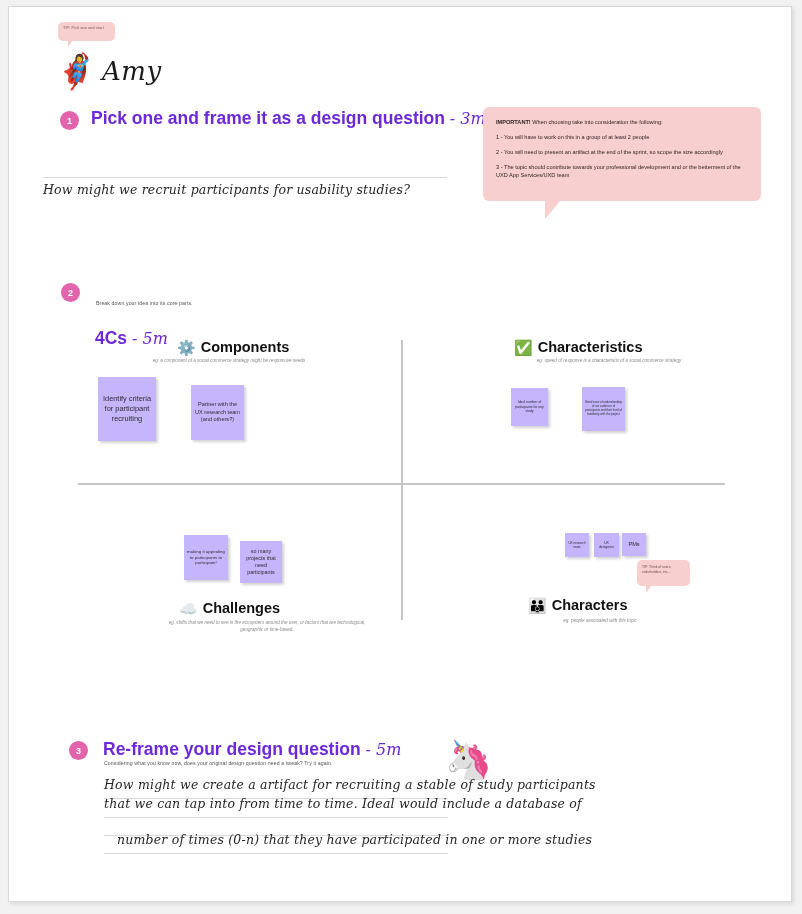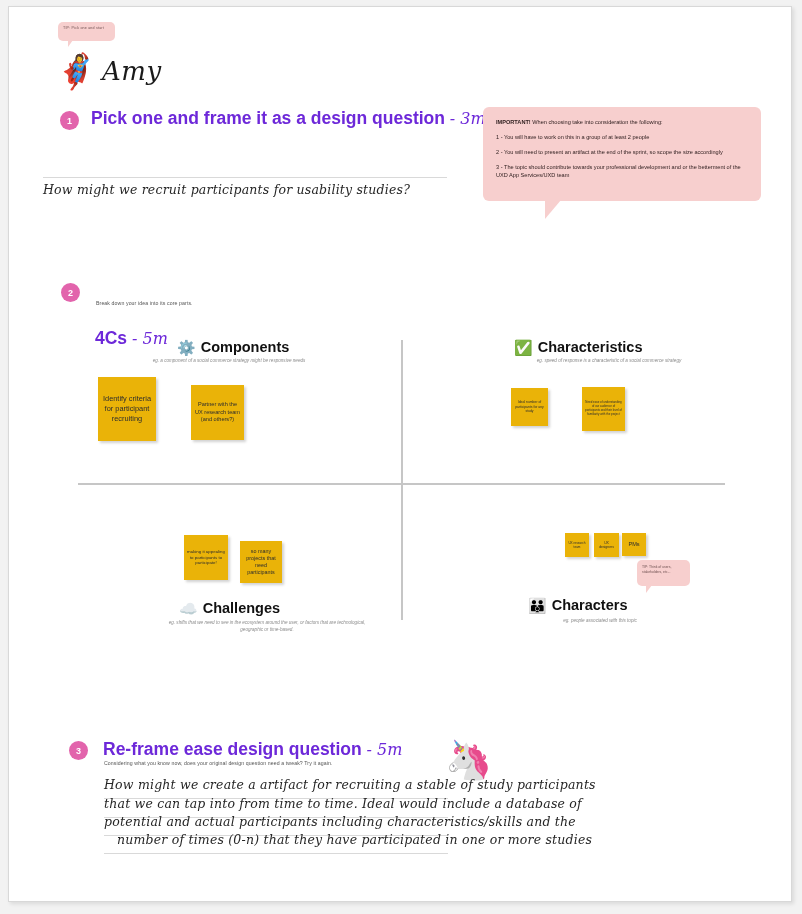--- a/index.html
+++ b/index.html
@@ -174,21 +174,21 @@
     font-size: 4.6px;
     font-style: italic;
     color: #8a8a8a;
     text-align: center;
     line-height: 1.5;
   }
 
   
   .sticky {
     position: absolute;
-    background: #eab308;
+    background: #c4b5fd;
     color: #2d2d2d;
     display: flex;
     align-items: center;
     justify-content: center;
     text-align: center;
     padding: 3px;
     line-height: 1.32;
     box-shadow: 1.5px 1.5px 2.5px rgba(0,0,0,0.18);
     overflow: hidden;
     word-break: break-word;
@@ -287,29 +287,28 @@
       <span>TIP: Think of users, stakeholders, etc...</span>
     </div>
     <div class="quad-head" style="left:519px; top:590px;">
       <span class="gi">👪</span>
       <span>Characters</span>
     </div>
     <div class="quad-sub" style="left:506px; top:611px; width:170px;">eg. people associated with this topic</div>
 
     <div class="step-badge" style="left:60px; top:734px;">3</div>
     <div class="step-title" style="left:94px; top:732px;">
-      <span>Re-frame ease design question</span>
+      <span>Re-frame your design question</span>
       <span class="dur">- 5m</span>
     </div>
     <div class="step-sub" style="left:95px; top:753px;">Considering what you know now, does your original design question need a tweak? Try it again.</div>
     <div class="unicorn">🦄</div>
 
     <div class="hand" style="left:95px; top:770px;">How might we create a artifact for recruiting a stable of study participants</div>
     <div class="ruleline" style="left:95px; top:791px; width:344px;"></div>
     <div class="hand" style="left:95px; top:789px;">that we can tap into from time to time. Ideal would include a database of</div>
     <div class="ruleline" style="left:95px; top:810px; width:344px;"></div>
-    <div class="hand" style="left:95px; top:807px;">potential and actual participants including characteristics/skills and the</div>
     <div class="ruleline" style="left:95px; top:828px; width:344px;"></div>
     <div class="hand" style="left:108px; top:825px;">number of times (0-n) that they have participated in one or more studies</div>
     <div class="ruleline" style="left:95px; top:846px; width:344px;"></div>
 
   </div>
 </div>
 
 </body></html>

